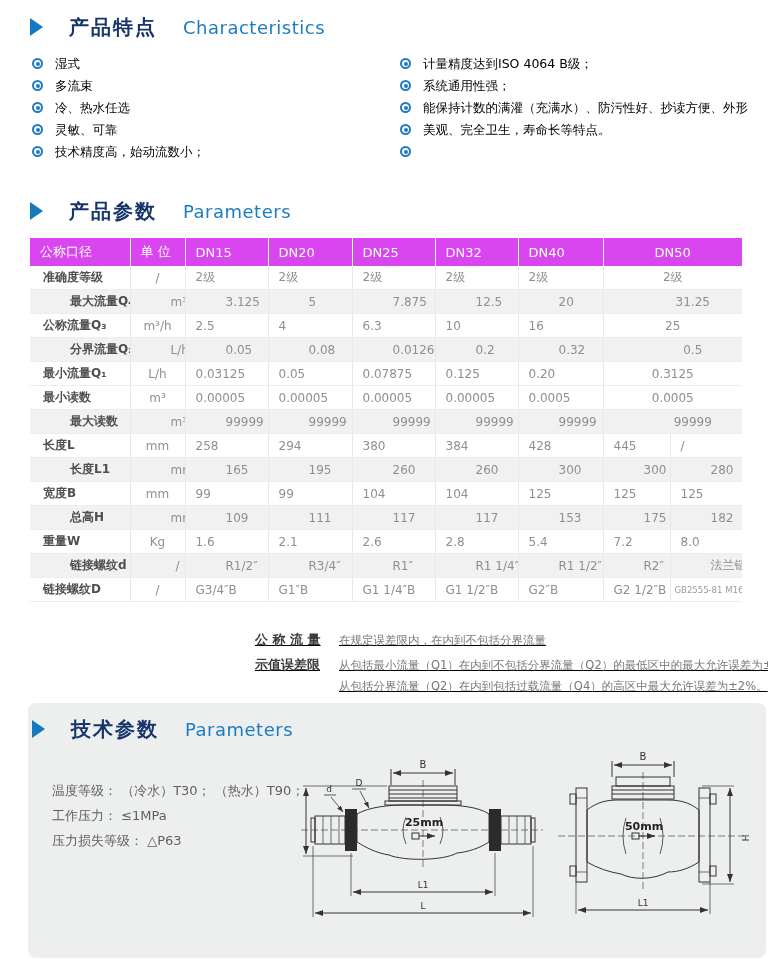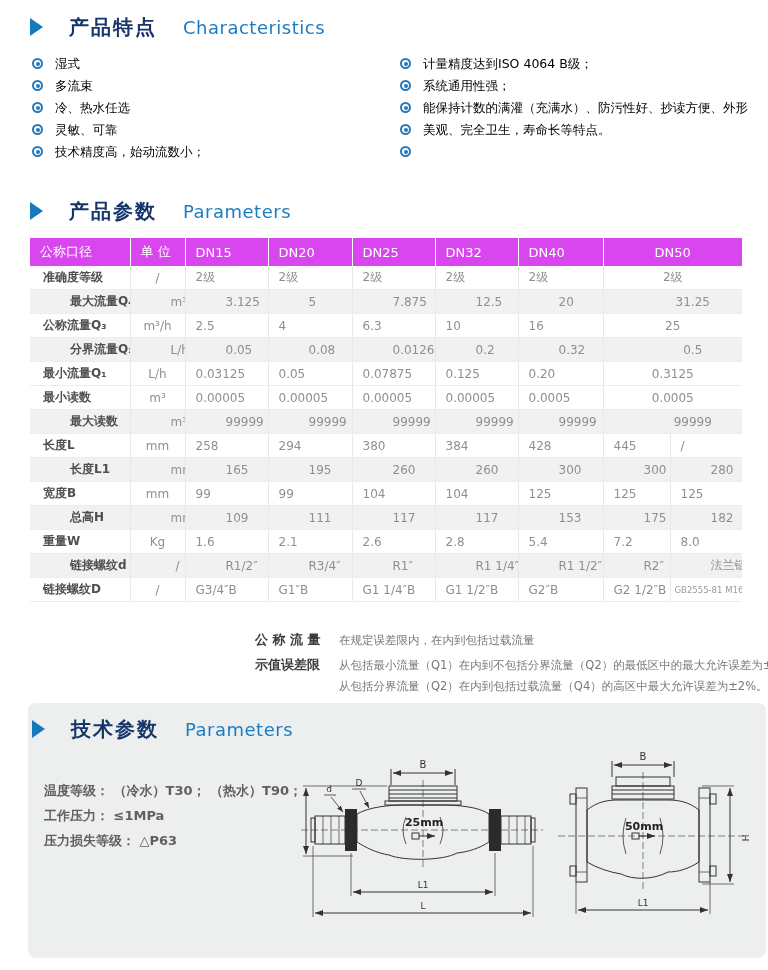--- a/index.html
+++ b/index.html
@@ -33,27 +33,27 @@
     border-right:1px solid #e8e8e8;border-bottom:1px solid #ededed;white-space:nowrap;overflow:hidden;
   }
   .param-table td:last-child{border-right:none;}
   .param-table tr.alt td{background:#f1f1f1;padding-left:40px;}
   .param-table td.rowlabel{color:#4f4f4f;font-weight:600;padding-left:13px;}
   .param-table td.unit{text-align:center;padding:0;}
   .param-table td.span2{text-align:center;padding:0;}
   .param-table td.tiny{font-size:8.5px;padding-left:4px;color:#9a9a9a;}
   
   .notes{position:absolute;left:255px;top:630px;width:500px;}
-  .note-row{display:flex;margin-bottom:4px;}
+  .note-row{display:flex;margin-bottom:4px;text-decoration:underline;}
   .note-label{flex:0 0 84px;font-size:13px;font-weight:bold;color:#3c3c3c;line-height:20px;white-space:nowrap;}
   .note-lines{font-size:11.5px;color:#787878;line-height:21px;white-space:nowrap;}
   
   .tech-box{position:absolute;left:28px;top:703px;width:738px;height:255px;background:#edefee;border-radius:8px;}
   .tech-title{left:32px;top:715px;}
-  .specs{position:absolute;left:44px;top:778px;font-weight:bold;}
+  .specs{position:absolute;left:52px;top:778px;}
   .spec-line{font-size:13px;color:#606060;line-height:25px;white-space:nowrap;}
   .drawing{position:absolute;}
   .drawing.left{left:293px;top:756px;}
   .drawing.right{left:552px;top:750px;}
   svg text{font-family:"DejaVu Sans","Liberation Sans",sans-serif;}
 </style>
 </head>
 <body>
 
 <div class="sec-title" style="left:30px;top:13px;">
@@ -285,21 +285,21 @@
         <td>G2 1/2″B</td>
         <td class="tiny">GB2555-81 M16X4</td>
       </tr>
     </tbody>
 </table>
 
 <div class="notes">
   <div class="note-row">
     <div class="note-label">公 称 流 量</div>
     <div class="note-lines">
-        <div>在规定误差限内，在内到包括过载流量</div>
+        <div>在规定误差限内，在内到不包括分界流量</div>
       </div>
   </div>
   <div class="note-row">
     <div class="note-label">示值误差限</div>
     <div class="note-lines">
       <div>从包括最小流量（Q1）在内到不包括分界流量（Q2）的最低区中的最大允许误差为±5%；</div>
       <div>从包括分界流量（Q2）在内到包括过载流量（Q4）的高区中最大允许误差为±2%。</div>
     </div>
   </div>
 </div>

